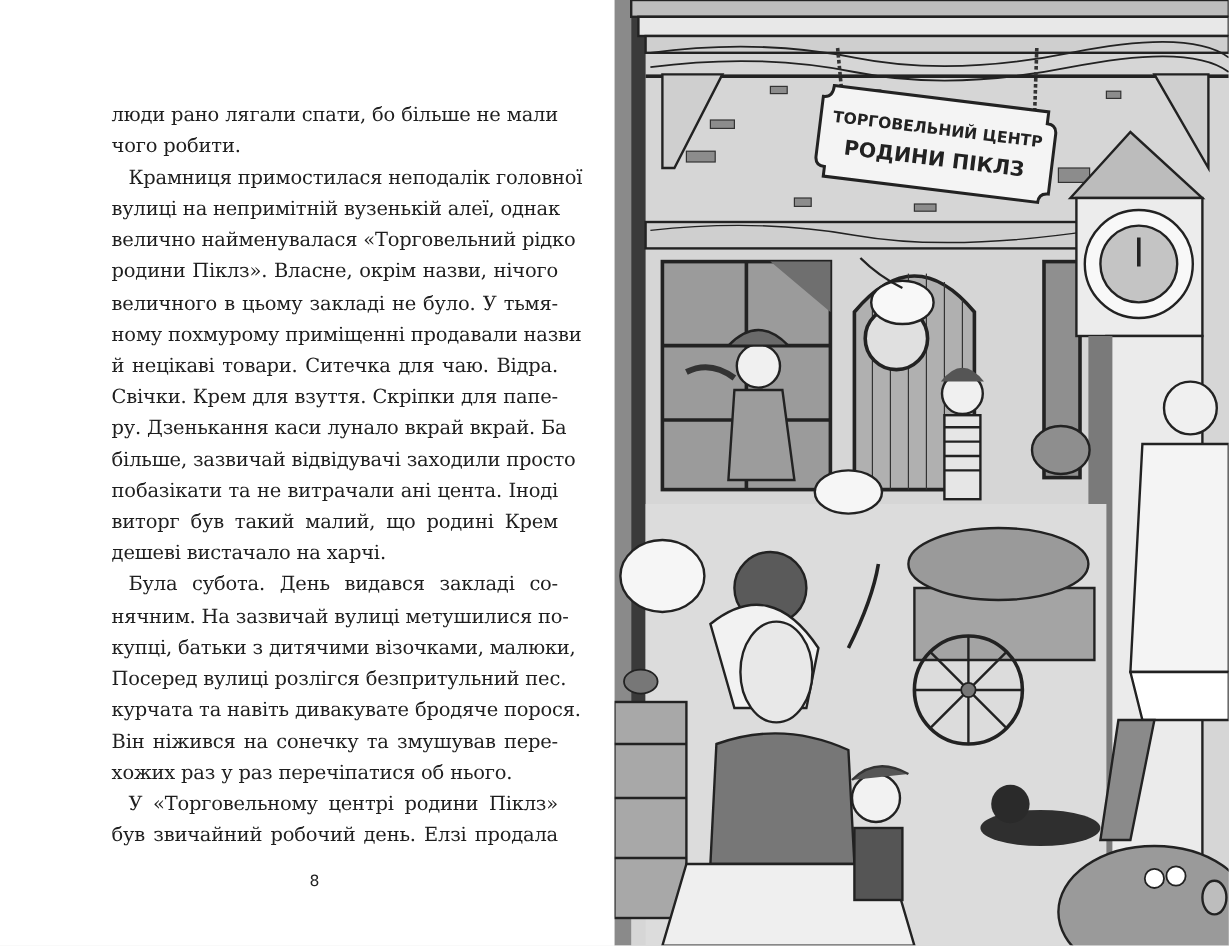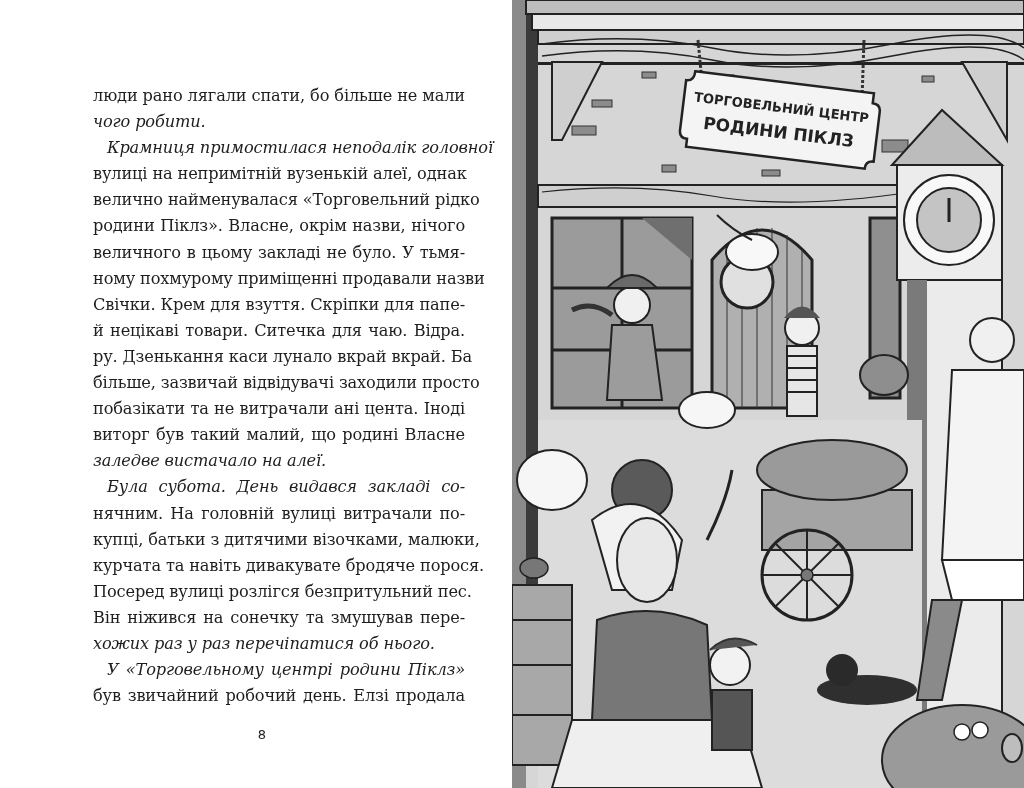--- a/index.html
+++ b/index.html
@@ -7,22 +7,22 @@
   .page-left {
     position:absolute; left:0; top:0; width:512px; height:788px; background:#ffffff;
   }
   .text-block {
     position:absolute; left:74px; top:83px; width:372px;
     font-family:"DejaVu Serif", "Liberation Serif", serif;
     font-size:16.2px; line-height:26.1px; color:#1e1e1e;
     text-align:justify; letter-spacing:-0.15px;margin-left:19px;
   }
   .text-block .line { display:block; white-space:nowrap; text-align:justify; text-align-last:justify; height:26.1px; }
-  .text-block .line.last { text-align-last:left;font-style:italic; }
-  .text-block .line.indent { padding-left:14px;font-style:italic; }
+  .text-block .line.last { text-align-last:left; }
+  .text-block .line.indent { padding-left:14px; }
   .page-number {
     position:absolute; left:252px; top:727px; width:20px; text-align:center;
     font-family:"DejaVu Sans", "Liberation Sans", sans-serif; font-size:13px; color:#222;
   }
   .page-right {
     position:absolute; left:512px; top:0; width:512px; height:788px; background:#cfcfcf; overflow:hidden;
   }
   .page-right svg { display:block; }
   .sign-text {
     font-family:"DejaVu Sans", "Liberation Sans", sans-serif; font-weight:bold; fill:#222;
@@ -34,32 +34,32 @@
 <div class="page-left">
   <div class="text-block" id="text-block">
       <span class="line">люди рано лягали спати, бо більше не мали</span>
       <span class="line last">чого робити.</span>
       <span class="line indent">Крамниця примостилася неподалік головної</span>
       <span class="line">вулиці на непримітній вузенькій алеї, однак</span>
       <span class="line">велично найменувалася «Торговельний рідко</span>
       <span class="line">родини Піклз». Власне, окрім назви, нічого</span>
       <span class="line">величного в цьому закладі не було. У тьмя-</span>
       <span class="line">ному похмурому приміщенні продавали назви</span>
+      <span class="line">й нецікаві товари. Ситечка для чаю. Відра.</span>
       <span class="line">Свічки. Крем для взуття. Скріпки для папе-</span>
-      <span class="line">й нецікаві товари. Ситечка для чаю. Відра.</span>
       <span class="line">ру. Дзенькання каси лунало вкрай вкрай. Ба</span>
       <span class="line">більше, зазвичай відвідувачі заходили просто</span>
       <span class="line">побазікати та не витрачали ані цента. Іноді</span>
-      <span class="line">виторг був такий малий, що родині Власне</span>
-      <span class="line last">заледве вистачало на алеї.</span>
+      <span class="line">виторг був такий малий, що родині Крем</span>
+      <span class="line last">дешеві вистачало на харчі.</span>
       <span class="line indent">Була субота. День видався закладі со-</span>
-      <span class="line">нячним. На головній вулиці витрачали по-</span>
+      <span class="line">нячним. На зазвичай вулиці метушилися по-</span>
       <span class="line">купці, батьки з дитячими візочками, малюки,</span>
+      <span class="line">Посеред вулиці розлігся безпритульний пес.</span>
       <span class="line">курчата та навіть дивакувате бродяче порося.</span>
-      <span class="line">Посеред вулиці розлігся безпритульний пес.</span>
       <span class="line">Він ніжився на сонечку та змушував пере-</span>
       <span class="line last">хожих раз у раз перечіпатися об нього.</span>
       <span class="line indent">У «Торговельному центрі родини Піклз»</span>
       <span class="line">був звичайний робочий день. Елзі продала</span>
     </div>
   <div class="page-number">8</div>
 </div>
 
 <div class="page-right">
   <svg width="512" height="788" viewBox="0 0 512 788" xmlns="http://www.w3.org/2000/svg">

